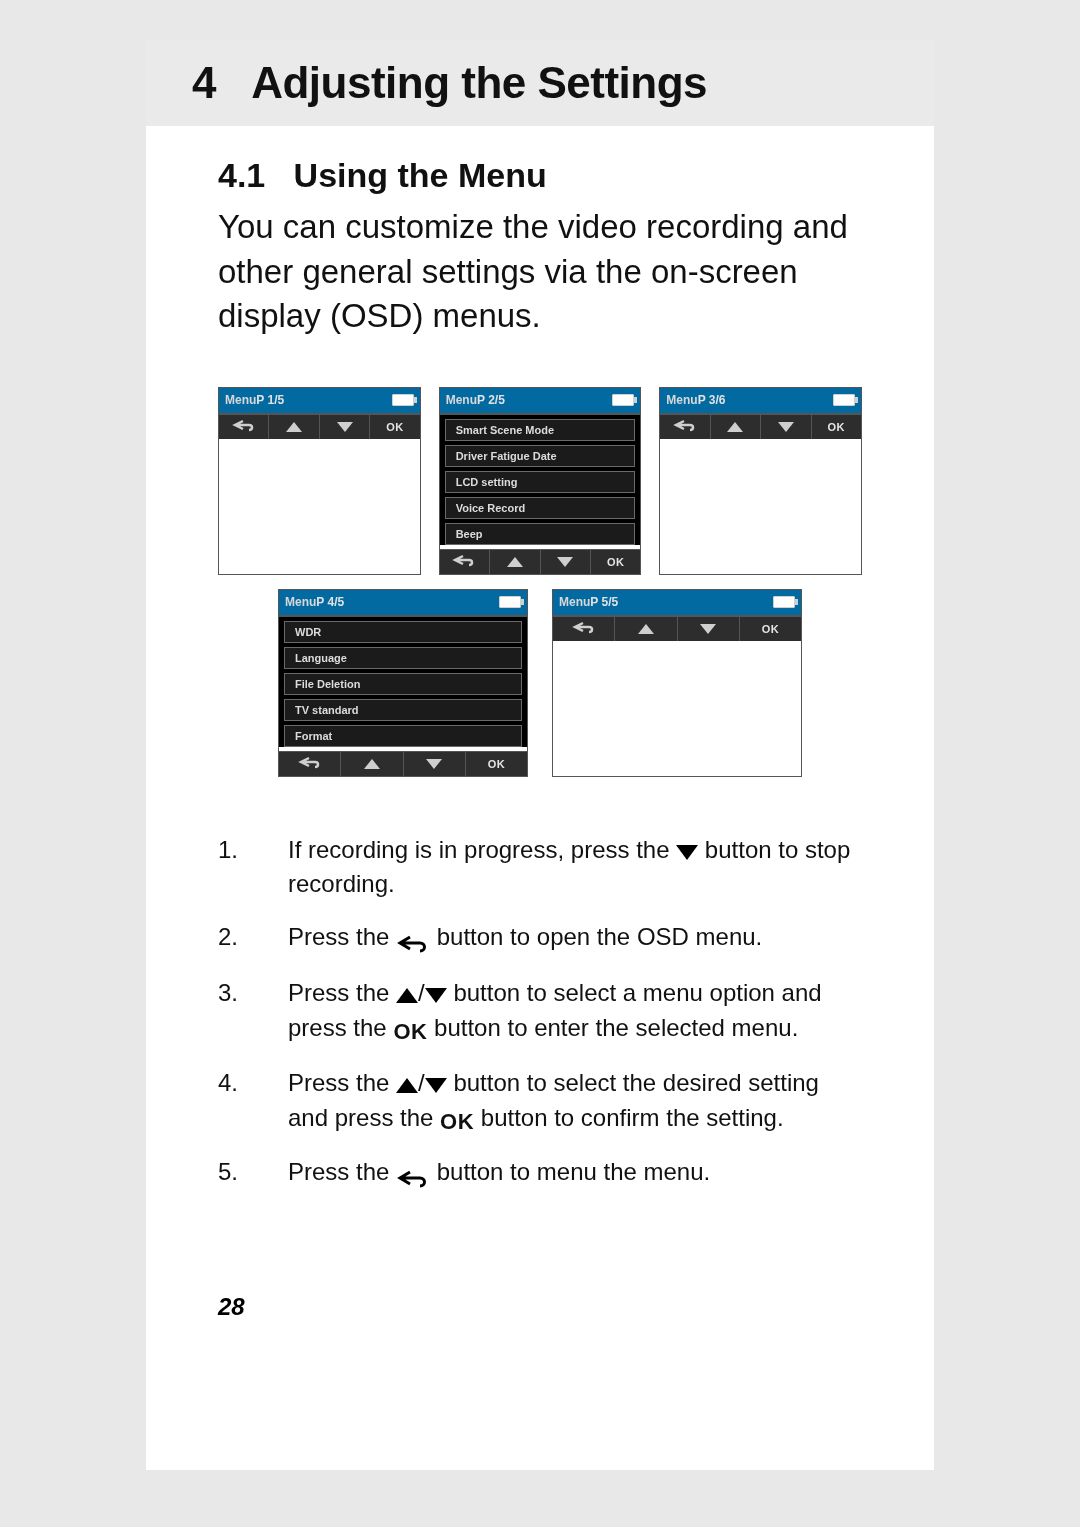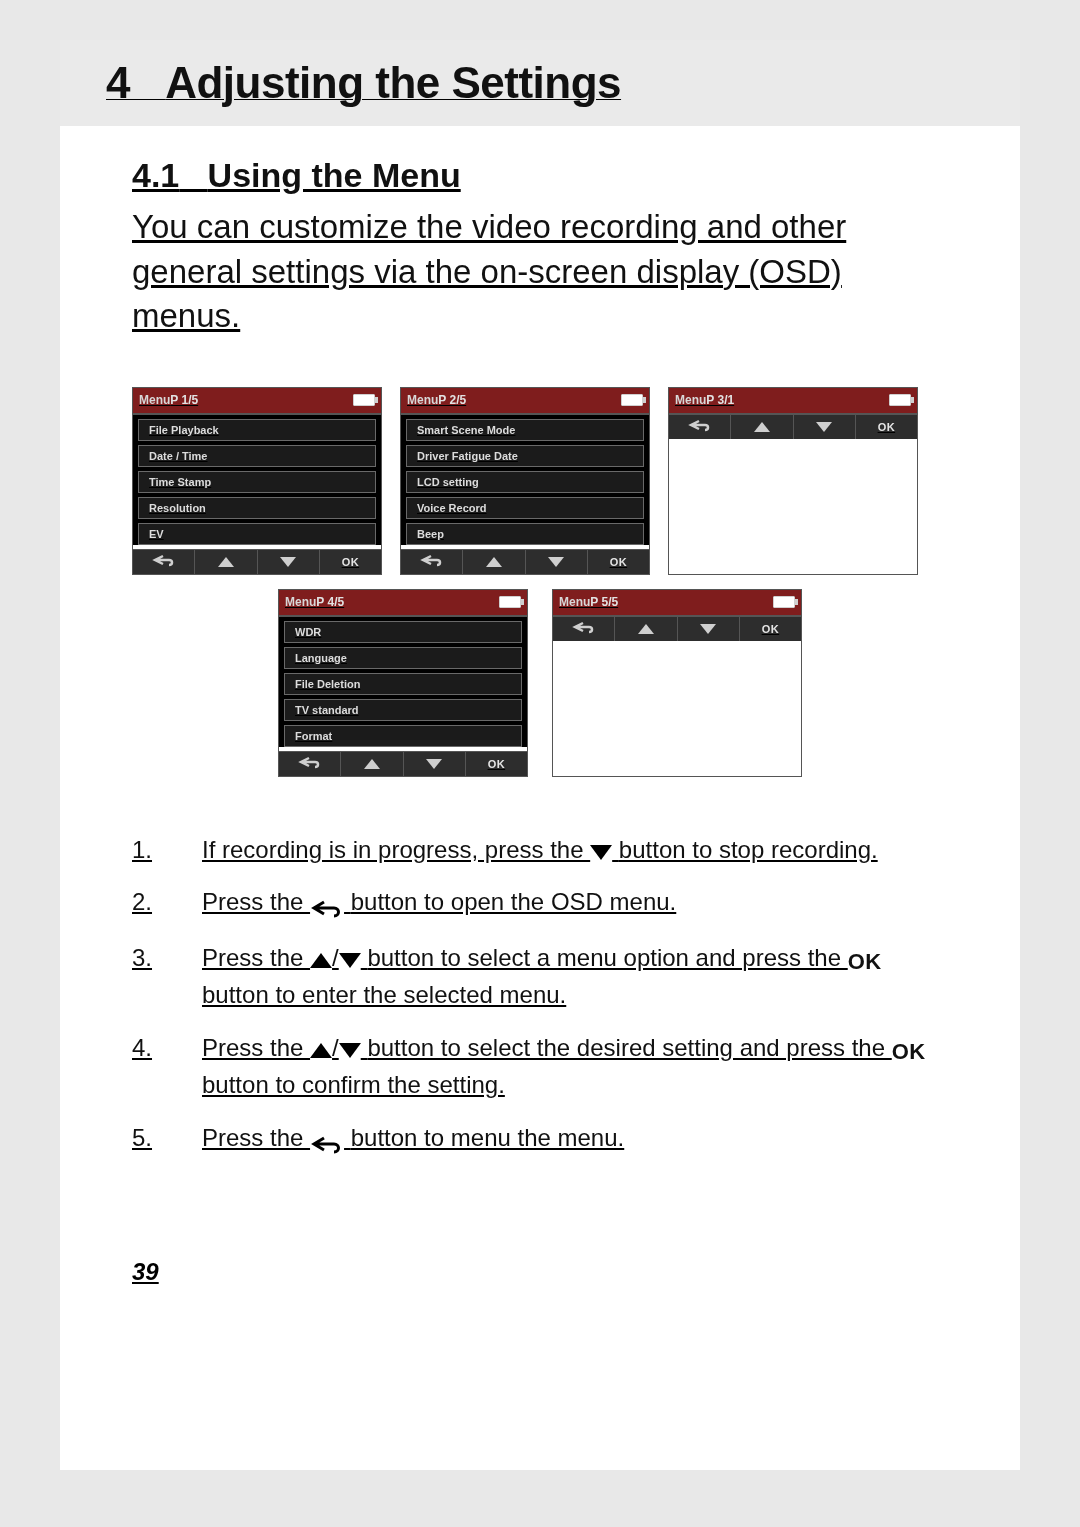--- a/index.html
+++ b/index.html
@@ -5,25 +5,24 @@
   * { box-sizing: border-box; margin: 0; padding: 0; }
   body {
     background: #e8e8e8;
     font-family: "Segoe UI", Arial, sans-serif;
     width: 1080px;
     min-height: 1527px;
   }
   .page {
     background: #fff;
     margin: 40px auto 0 auto;
-    width: 960px;
+    width: 788px;
     min-height: 1430px;
     padding: 0 0 30px 0;
     position: relative;
-    text-decoration: underline;
   }
   .chapter-bar {
     background: #eaeaea;
     padding: 18px 0 18px 46px;
     margin-top: 28px;
   }
   .chapter-title {
     font-weight: 800;
     font-size: 44px;
     letter-spacing: -0.5px;
@@ -54,21 +53,21 @@
 
   .osd {
     width: 250px;
     font-size: 12px;
     color: #dcdcdc;
     border: 1px solid #555;
   }
   .osd-title {
     display: flex;
     align-items: center;
-    background: #7f1d1d;
+    background: #0369a1;
     border-bottom: 1px solid #555;
     padding: 8px 6px;
     height: 26px;
   }
   .osd-title .mlab { font-weight: 700; color: #d8d8d8; }
   .osd-title .pnum { flex: 1; text-align: left; color: #e2e2e2; font-weight: 600; }
   .batt {
     width: 22px; height: 12px;
     border: 1.5px solid #cfcfcf; border-radius: 1px;
     position: relative;
@@ -170,27 +169,20 @@
 
   <div class="osd-zone">
     <div class="osd-row">
 
       <div class="osd">
         <div class="osd-title">
           <span class="mlab">Menu</span>
           <span class="pnum">P 1/5</span>
           <span class="batt"></span>
         </div>
-        <div class="osd-body">
-          <div class="osd-item">File Playback</div>
-          <div class="osd-item">Date / Time</div>
-          <div class="osd-item">Time Stamp</div>
-          <div class="osd-item">Resolution</div>
-          <div class="osd-item">EV</div>
-        </div>
         <div class="osd-nav">
           <div>
               <span class="back-glyph"><svg width="26" height="14" viewBox="0 0 26 14">
                   <path d="M12 3 L4 7 L12 11 M4 7 H18 C22 7 22 12 18 12"></path>
                 </svg></span>
             </div>
           <div>
               <span class="tri-up"></span>
             </div>
           <div>
@@ -229,21 +221,21 @@
             </div>
           <div>
               <span class="ok-text">OK</span>
             </div>
         </div>
       </div>
 
       <div class="osd">
         <div class="osd-title">
           <span class="mlab">Menu</span>
-          <span class="pnum">P 3/1</span>
+          <span class="pnum">P 3/6</span>
           <span class="batt"></span>
         </div>
         <div class="osd-nav">
           <div>
               <span class="back-glyph"><svg width="26" height="14" viewBox="0 0 26 14">
                   <path d="M12 3 L4 7 L12 11 M4 7 H18 C22 7 22 12 18 12"></path>
                 </svg></span>
             </div>
           <div>
               <span class="tri-up"></span>
@@ -360,14 +352,14 @@
       <span class="txt">
         <span>Press the </span>
         <span class="ic ic-back"><svg width="34" height="20" viewBox="0 0 34 20">
               <path d="M14 4 L4 10 L14 16 M4 10 H24 C30 10 30 18 24 18" fill="none" stroke="#000" stroke-width="3"></path>
             </svg></span>
         <span> button to menu the menu.</span>
       </span>
     </li>
   </ol>
 
-  <div class="page-num">39</div>
+  <div class="page-num">28</div>
 </div>
 
 </body></html>

